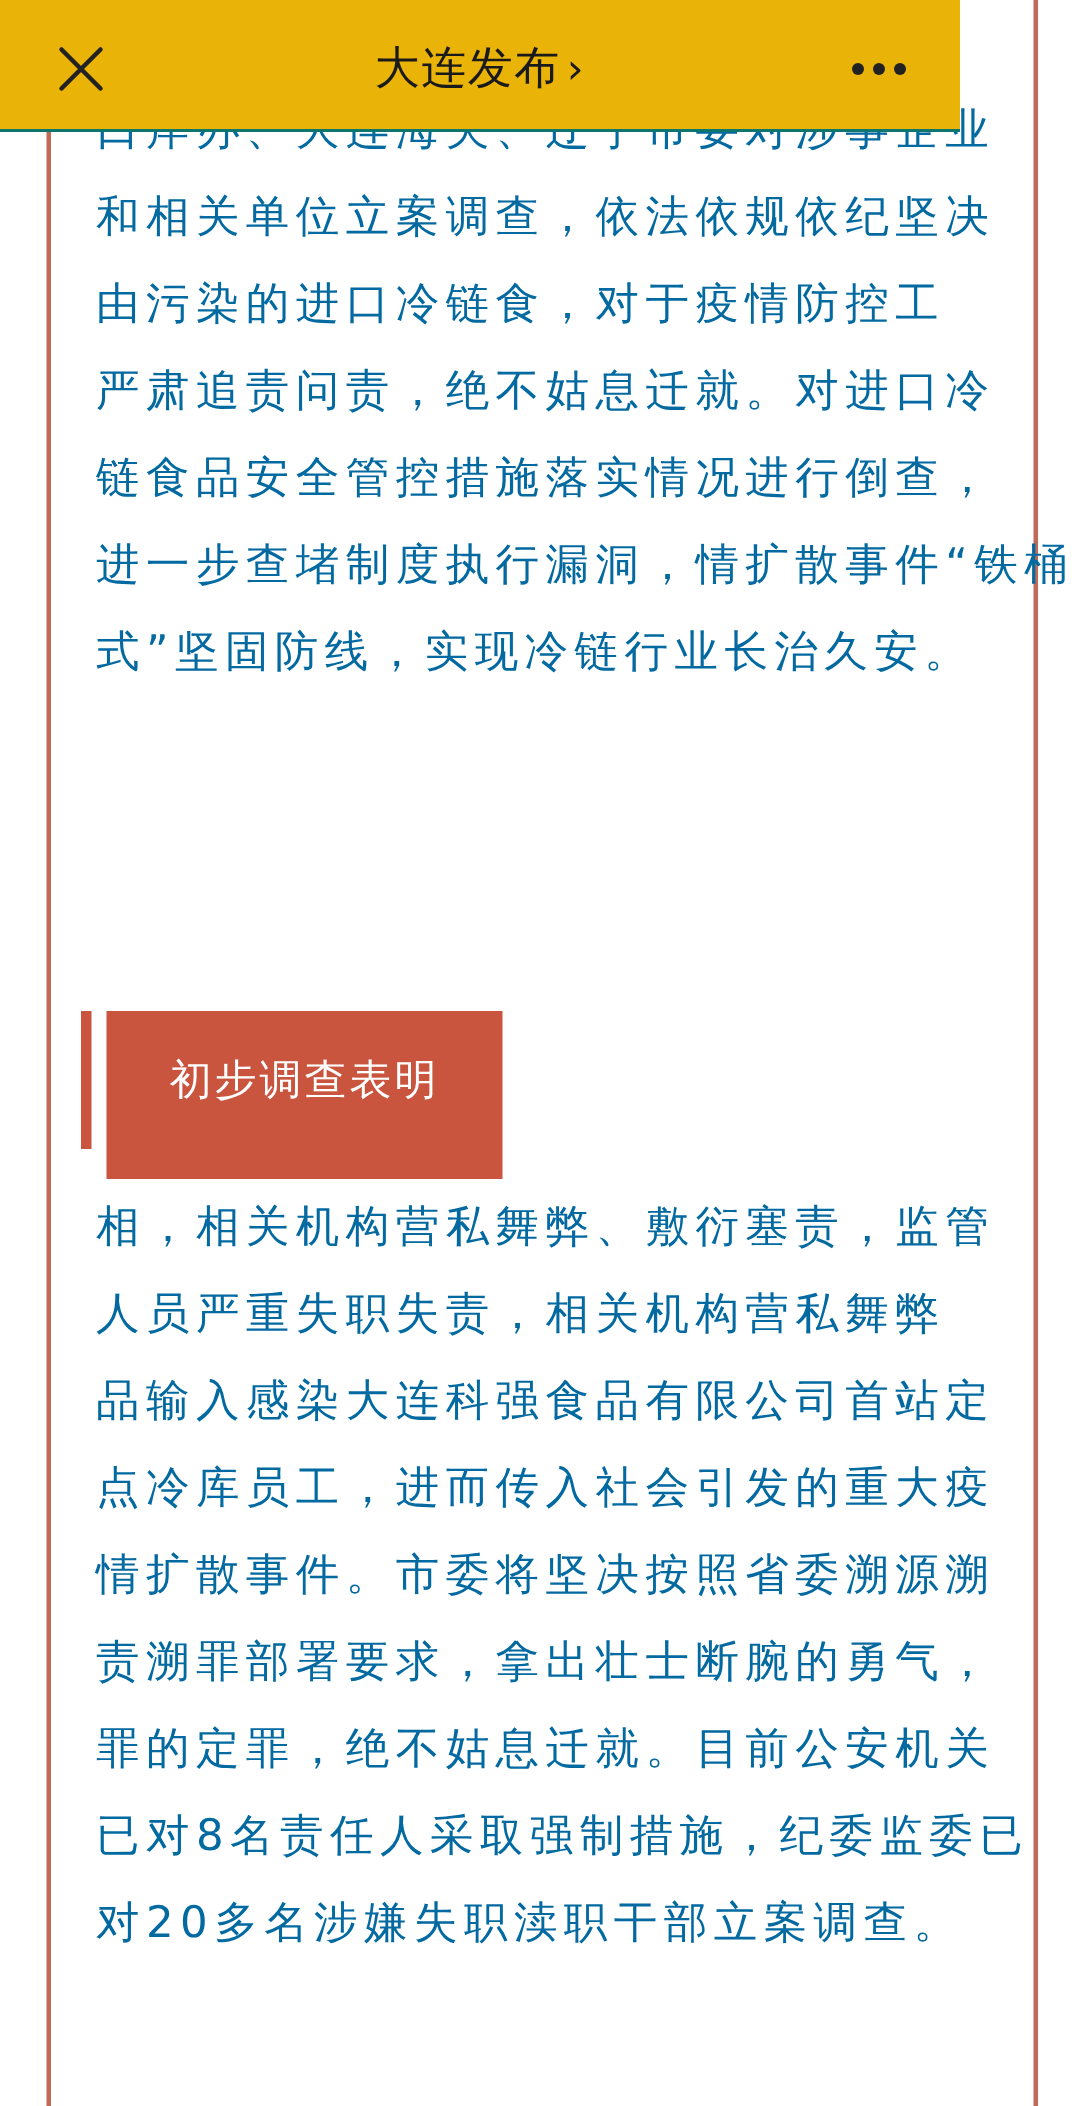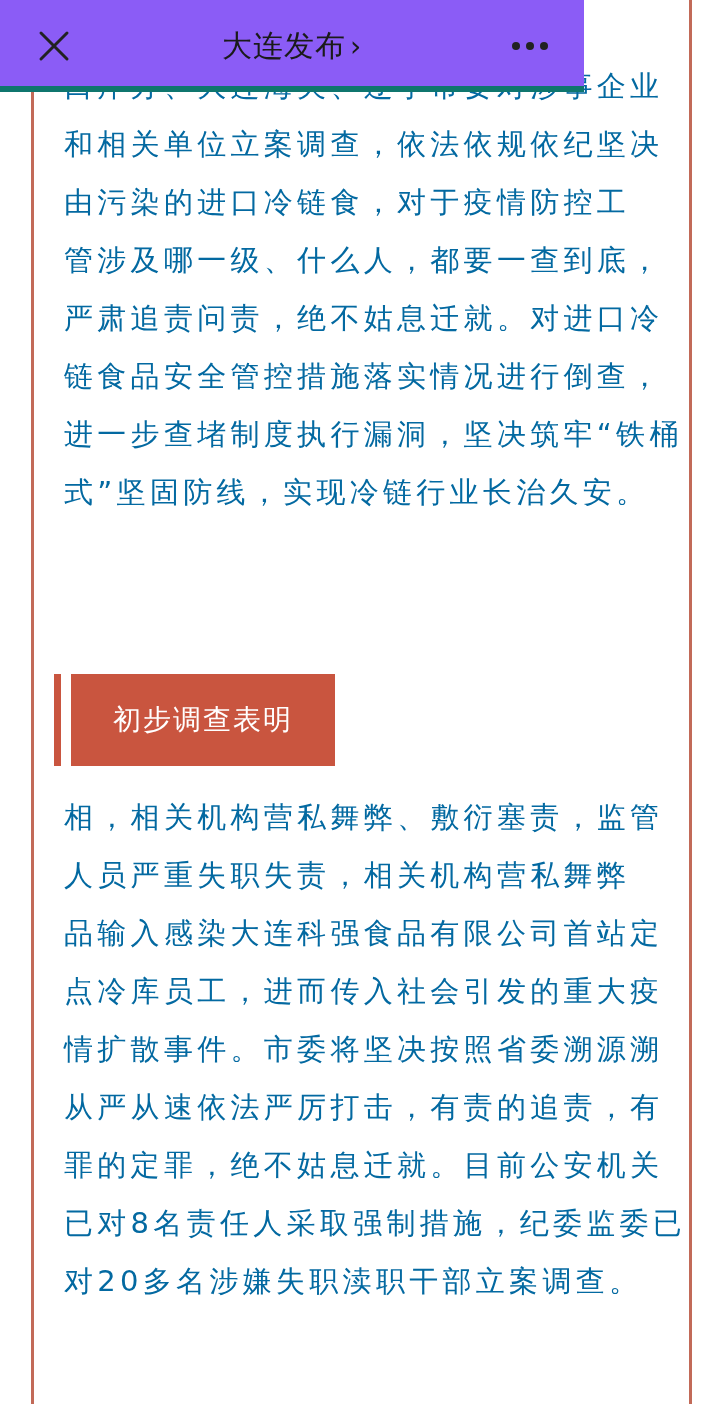--- a/index.html
+++ b/index.html
@@ -2,23 +2,23 @@
 <html><head>
 <meta charset="utf-8">
 <style>
   html, body { margin:0; padding:0; }
   body {
     width:720px; height:1404px; overflow:hidden; background:#ffffff;
     font-family: "DejaVu Sans", "Liberation Sans", sans-serif;
     position:relative;
   }
   .topbar {
-    position:absolute; left:0; top:0; width:584px; height:86px;
-    background:#8b5cf6; z-index:10;
-    border-bottom:6px solid #0f766e;
+    position:absolute; left:0; top:0; width:640px; height:86px;
+    background:#eab308; z-index:10;
+    border-bottom:2px solid #0f766e;
   }
   .close-btn {
     position:absolute; left:34px; top:26px; width:40px; height:40px; cursor:pointer;
   }
   .close-btn svg { display:block; }
   .title {
     position:absolute; left:0; right:0; top:24px; text-align:center;
     font-size:30px; color:#1a1a1a; line-height:44px; letter-spacing:1px;
   }
   .title .chev { display:inline-block; margin-left:4px; font-size:28px; color:#1a1a1a; }
@@ -35,21 +35,21 @@
     font-size:29px; color:#0369a1; line-height:58px;
     letter-spacing:4.3px;
   }
   .para .line { display:block; white-space:nowrap; height:58px; }
   .para1 { top:57px; }
   .para2 { top:788px; }
   .heading-bar {
     position:absolute; left:54px; top:674px; width:7px; height:92px; background:#c9553f;
   }
   .heading-block {
-    position:absolute; left:71px; top:674px; width:264px; height:92px; background:#c9553f;
+    position:absolute; left:71px; top:674px; width:264px; height:112px; background:#c9553f;
     color:#ffffff; font-size:28px; line-height:92px; text-align:center; letter-spacing:2px;
   }
 </style>
 </head>
 <body>
 
 <div class="topbar">
   <div class="close-btn">
     <svg width="40" height="40" viewBox="0 0 40 40">
       <line x1="7" y1="7" x2="33" y2="33" stroke="#222" stroke-width="3" stroke-linecap="round"></line>
@@ -67,33 +67,32 @@
     </svg>
   </div>
 </div>
 
 <div class="frame"></div>
 
 <div class="para para1">
   <span class="line">口岸办、大连海关、辽宁市要对涉事企业</span>
   <span class="line">和相关单位立案调查，依法依规依纪坚决</span>
   <span class="line">由污染的进口冷链食，对于疫情防控工</span>
-  <span class="line">管涉及哪一级、什么人，都要一查到底，</span>
   <span class="line">严肃追责问责，绝不姑息迁就。对进口冷</span>
   <span class="line">链食品安全管控措施落实情况进行倒查，</span>
-  <span class="line">进一步查堵制度执行漏洞，坚决筑牢“铁桶</span>
+  <span class="line">进一步查堵制度执行漏洞，情扩散事件“铁桶</span>
   <span class="line">式”坚固防线，实现冷链行业长治久安。</span>
 </div>
 
 <div class="heading-bar"></div>
 <div class="heading-block">初步调查表明</div>
 
 <div class="para para2">
   <span class="line">相，相关机构营私舞弊、敷衍塞责，监管</span>
   <span class="line">人员严重失职失责，相关机构营私舞弊</span>
   <span class="line">品输入感染大连科强食品有限公司首站定</span>
   <span class="line">点冷库员工，进而传入社会引发的重大疫</span>
   <span class="line">情扩散事件。市委将坚决按照省委溯源溯</span>
-  <span class="line">从严从速依法严厉打击，有责的追责，有</span>
+  <span class="line">责溯罪部署要求，拿出壮士断腕的勇气，</span>
   <span class="line">罪的定罪，绝不姑息迁就。目前公安机关</span>
   <span class="line">已对8名责任人采取强制措施，纪委监委已</span>
   <span class="line">对20多名涉嫌失职渎职干部立案调查。</span>
 </div>
 
 </body></html>

